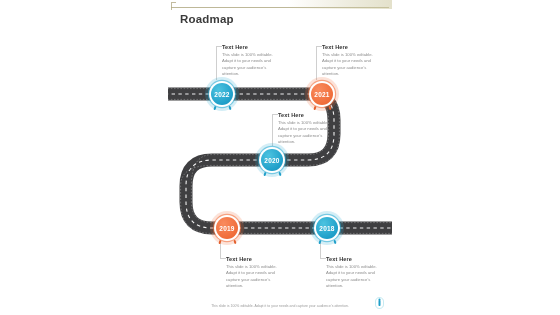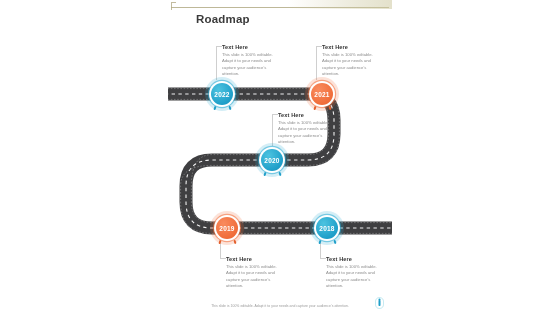--- a/index.html
+++ b/index.html
@@ -63,21 +63,20 @@
 
   
   .title {
     position: absolute;
     left: 12px;
     top: 13px;
     font-size: 11.5px;
     font-weight: bold;
     color: #3b3b3b;
     letter-spacing: .2px;
-    margin-left: 16px;
   }
 
   
   #road-svg {
     position: absolute;
     left: 0;
     top: 0;
     width: 224px;
     height: 315px;
   }

